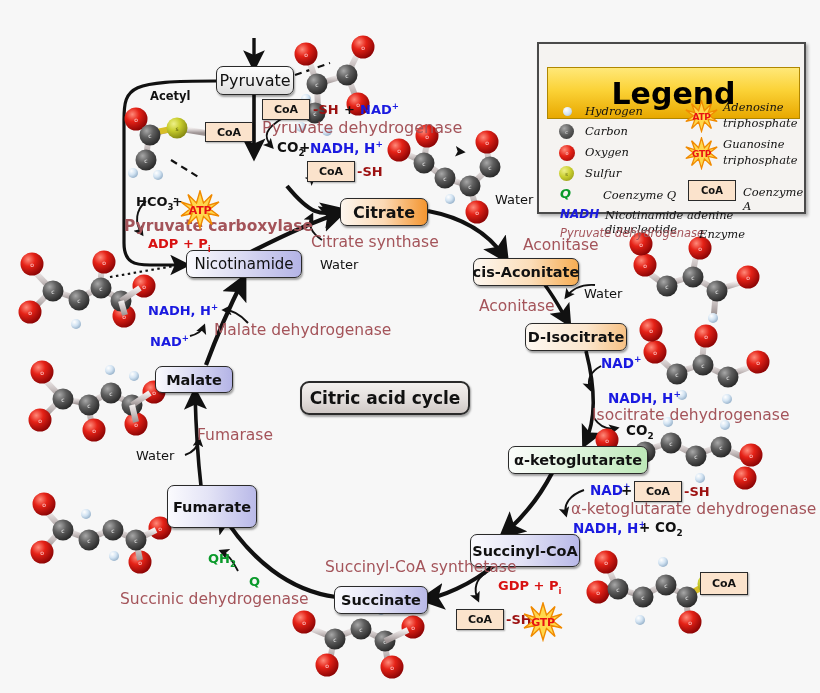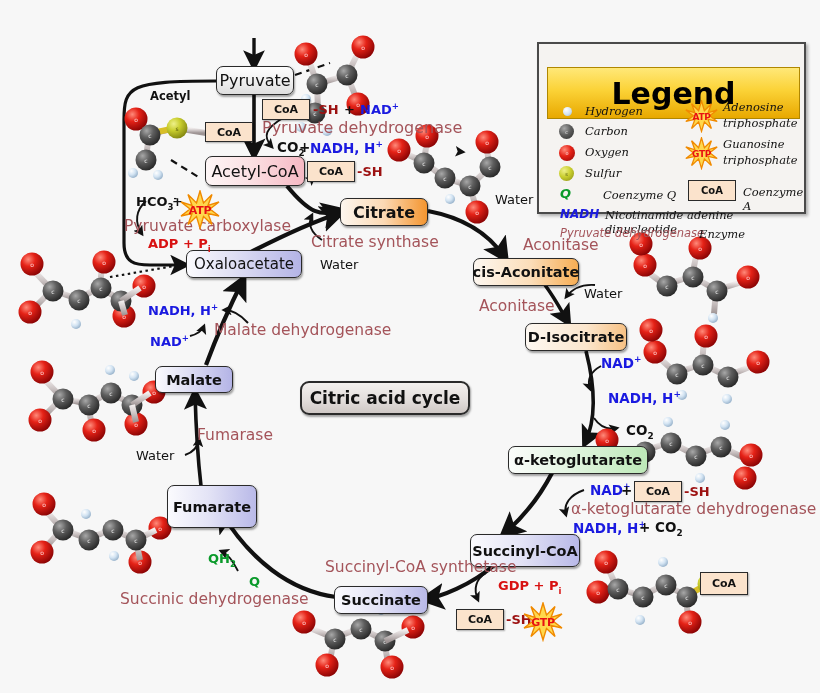--- a/index.html
+++ b/index.html
@@ -464,39 +464,38 @@
       <use href="#atomH" x="76" y="324"></use>
       <g stroke="url(#gBond)" stroke-width="6" fill="none">
         <path d="M121,301 L140,288"></path>
           <path d="M121,301 L125,315"></path>
         </g>
     </g>
   </svg>
 
   <div class="node n-grey" style="left:216px;top:66px;width:78px;height:29px;font-size:16px;">Pyruvate</div>
 
-  <div class="node n-pink" style="left:205px;top:156px;width:100px;height:30px;font-size:16px;">Acetyl-CoA</div>
 
   <div class="node n-orange2" style="left:473px;top:258px;width:106px;height:28px;font-size:14.5px;font-weight:bold;">cis-Aconitate</div>
 
   <div class="node n-orange" style="left:340px;top:198px;width:88px;height:28px;font-size:16px;font-weight:bold;">Citrate</div>
 
   <div class="node n-orange3" style="left:525px;top:323px;width:102px;height:28px;font-size:14.5px;font-weight:bold;">D-Isocitrate</div>
 
   <div class="node n-green" style="left:508px;top:446px;width:140px;height:28px;font-size:14.5px;font-weight:bold;">α-ketoglutarate</div>
 
   <div class="node n-blue" style="left:470px;top:534px;width:110px;height:33px;font-size:14.5px;font-weight:bold;">Succinyl-CoA</div>
 
   <div class="node n-blue" style="left:334px;top:586px;width:94px;height:28px;font-size:14.5px;font-weight:bold;">Succinate</div>
 
   <div class="node n-blue" style="left:167px;top:485px;width:90px;height:43px;font-size:14.5px;font-weight:bold;">Fumarate</div>
 
   <div class="node n-blue2" style="left:155px;top:366px;width:78px;height:27px;font-size:14.5px;font-weight:bold;">Malate</div>
 
-  <div class="node n-blue2" style="left:186px;top:250px;width:116px;height:28px;font-size:15px;">Oxaloacetate</div>
+  <div class="node n-blue2" style="left:186px;top:250px;width:116px;height:28px;font-size:15px;">Nicotinamide</div>
 
   <div class="node n-title" style="left:300px;top:381px;width:170px;height:34px;font-size:17px;">Citric acid cycle</div>
 
   <div class="coa" style="left:205px;top:122px;width:48px;height:20px;font-size:11px;">CoA</div>
 
   <div class="coa" style="left:262px;top:99px;width:48px;height:21px;font-size:11px;">CoA</div>
 
   <div class="coa" style="left:307px;top:161px;width:48px;height:21px;font-size:11px;">CoA</div>
 
   <div class="coa" style="left:634px;top:481px;width:48px;height:21px;font-size:11px;">CoA</div>
@@ -532,34 +531,35 @@
   <div class="lbl blu" style="left:360px;top:101px;font-size:13px;"><span>NAD</span><sup>+</sup></div>
   <div class="lbl enz" style="left:262px;top:118px;font-size:16px;">Pyruvate dehydrogenase</div>
   <div class="lbl blk" style="left:277px;top:139px;font-size:13.5px;"><span>CO</span><sub>2</sub></div>
   <div class="lbl blk" style="left:299px;top:139px;font-size:13.5px;">+</div>
   <div class="lbl blu" style="left:310px;top:139px;font-size:13.5px;"><span>NADH, H</span><sup>+</sup></div>
 
   <div class="lbl sh" style="left:357px;top:164px;font-size:13px;">-<span>SH</span></div>
 
   <div class="lbl blk" style="left:136px;top:193px;font-size:13px;"><span>HCO</span><sub>3</sub><sup>-</sup></div>
   <div class="lbl blk" style="left:172px;top:194px;font-size:13px;">+</div>
-  <div class="lbl enz" style="left:124px;top:217px;font-size:15.5px;">Pyruvate carboxylase</div>
+  <div class="lbl enz" style="left:124px;top:217px;font-size:15.5px;font-weight:bold;">Pyruvate carboxylase</div>
   <div class="lbl red" style="left:148px;top:236px;font-size:13px;"><span>ADP + P</span><sub>i</sub></div>
 
   <div class="lbl enz" style="left:311px;top:233px;font-size:15.5px;">Citrate synthase</div>
   <div class="lbl blk-n" style="left:320px;top:257px;font-size:13px;">Water</div>
 
   <div class="lbl blk-n" style="left:495px;top:192px;font-size:13px;">Water</div>
 
   <div class="lbl enz" style="left:523px;top:236px;font-size:15.5px;">Aconitase</div>
   <div class="lbl enz" style="left:479px;top:297px;font-size:15.5px;">Aconitase</div>
   <div class="lbl blk-n" style="left:584px;top:286px;font-size:13px;">Water</div>
 
   <div class="lbl blu" style="left:601px;top:354px;font-size:13.5px;"><span>NAD</span><sup>+</sup></div>
   <div class="lbl blu" style="left:608px;top:389px;font-size:13.5px;"><span>NADH, H</span><sup>+</sup></div>
+  <div class="lbl enz" style="left:592px;top:406px;font-size:15.5px;">Isocitrate dehydrogenase</div>
   <div class="lbl blk" style="left:626px;top:422px;font-size:13.5px;"><span>CO</span><sub>2</sub></div>
 
   <div class="lbl blu" style="left:590px;top:481px;font-size:13.5px;"><span>NAD</span><sup>+</sup></div>
   <div class="lbl blk" style="left:621px;top:482px;font-size:13.5px;">+</div>
   <div class="lbl sh" style="left:684px;top:484px;font-size:13px;">-<span>SH</span></div>
   <div class="lbl enz" style="left:571px;top:500px;font-size:15.5px;">α-ketoglutarate dehydrogenase</div>
   <div class="lbl blu" style="left:573px;top:519px;font-size:13.5px;"><span>NADH, H</span><sup>+</sup></div>
   <div class="lbl blk" style="left:639px;top:519px;font-size:13.5px;"><span>+</span> <span>CO</span><sub>2</sub></div>
 
   <div class="lbl enz" style="left:325px;top:558px;font-size:15.5px;">Succinyl-CoA synthetase</div>

